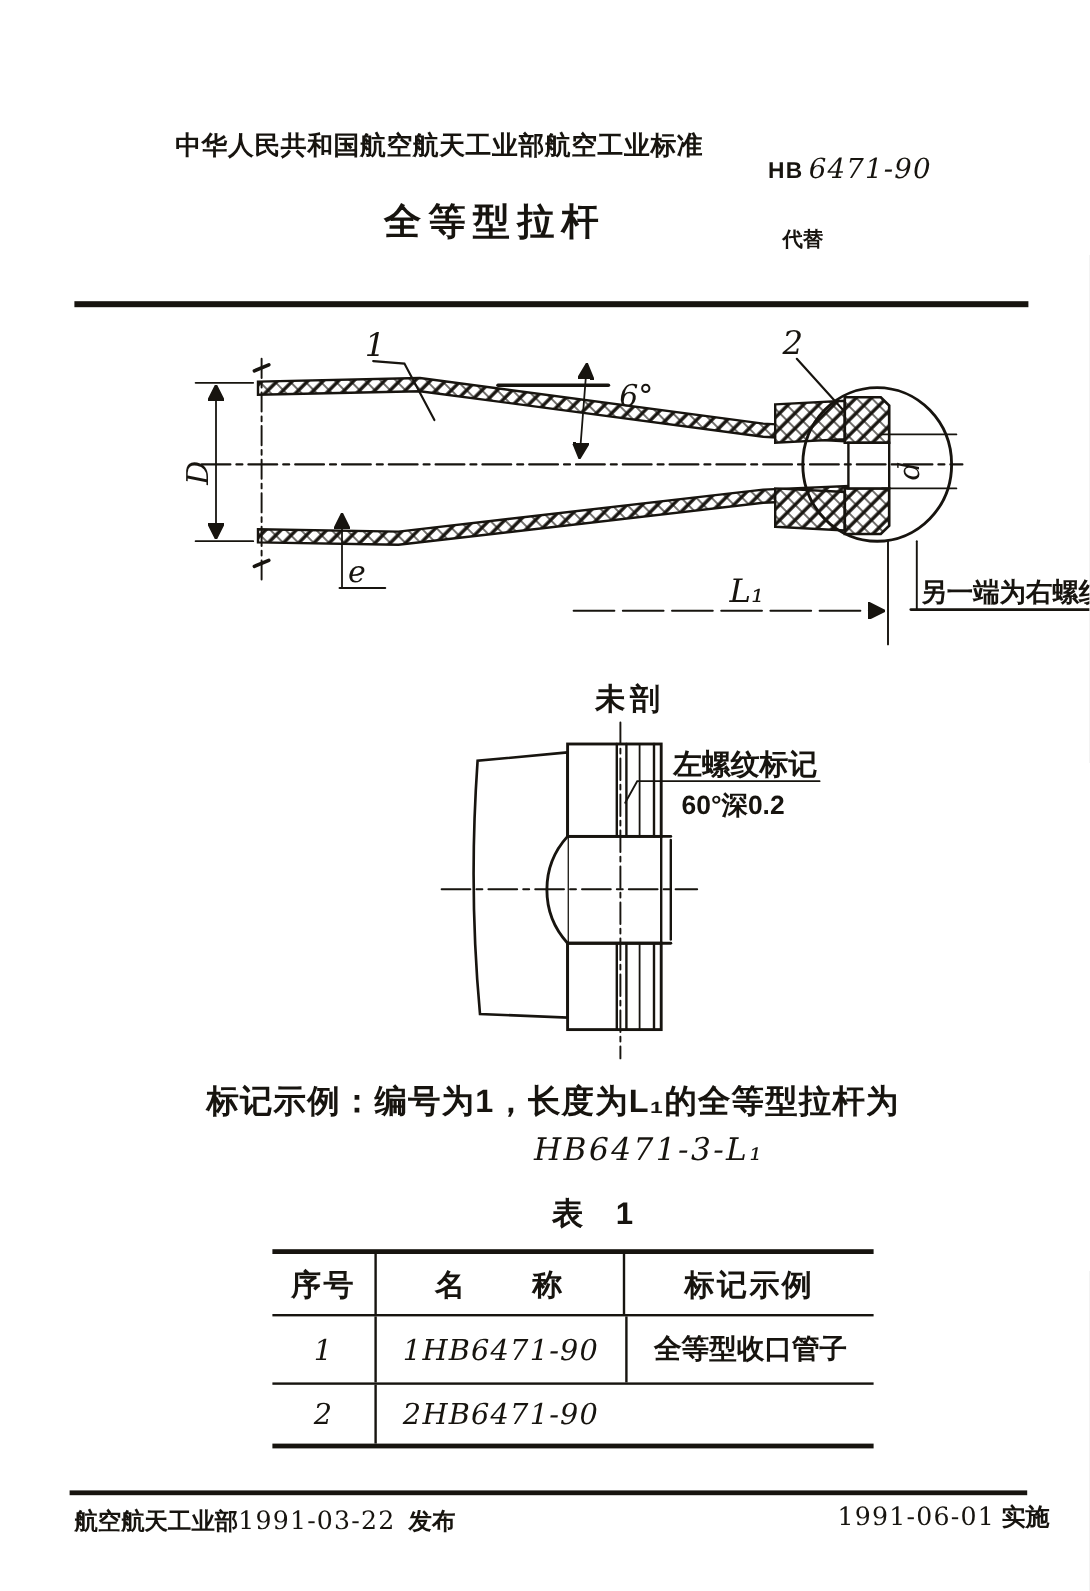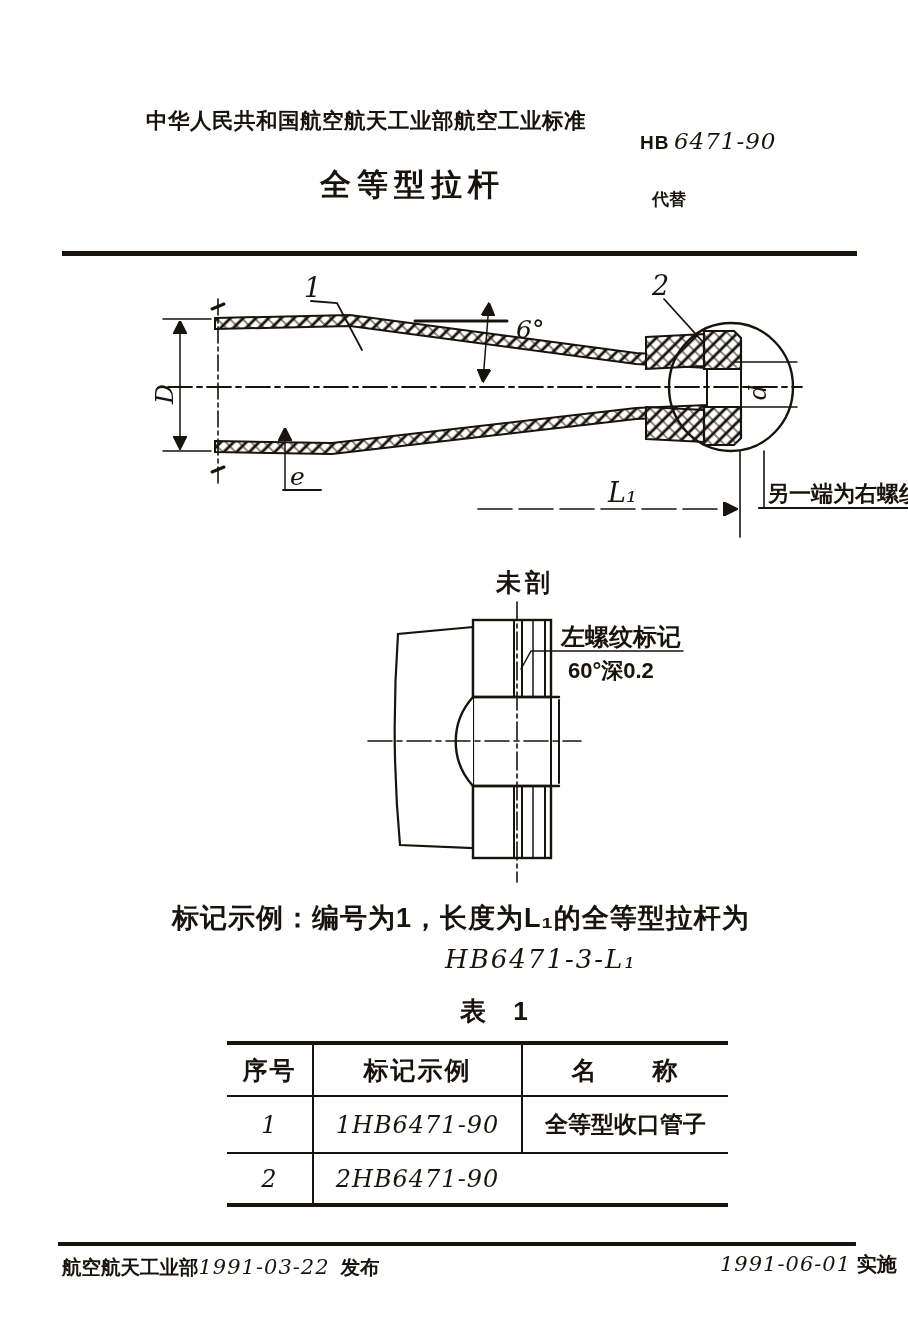--- a/index.html
+++ b/index.html
@@ -28,22 +28,22 @@
   .tr + .tr{border-top:2px solid #17140f;}
   .td{display:flex;align-items:center;justify-content:center;box-sizing:border-box;}
   .td + .td{border-left:2px solid #17140f;}
   .c1{width:85px;}.c2{width:209px;}.c3{width:207px;}
   .tr-head{height:50px;}.tr-1{height:55px;}.tr-2{height:49px;}
   .th{font-size:25px;font-weight:bold;letter-spacing:2px;}
   .cell-no,.cell-code{font-family:"DejaVu Serif",serif;font-style:italic;font-size:24px;letter-spacing:1px;}
   .cell-name{font-size:23px;font-weight:bold;}
   .rule-bottom{left:58px;top:1242px;width:798px;height:4px;}
   .footer-left{left:62px;top:1254px;font-size:19.5px;}
-  .footer-right{left:698px;top:1251px;font-size:20px;margin-left:22px;}
-  .f-date{font-family:"DejaVu Serif",serif;font-style:italic;font-size:21px;letter-spacing:1px;font-weight:normal;text-align:center;}
+  .footer-right{left:698px;top:1251px;font-size:20px;}
+  .f-date{font-family:"DejaVu Serif",serif;font-size:21px;letter-spacing:1px;font-weight:normal;text-align:center;}
   svg text{fill:#17140f;}
   svg .t-cjk{font-family:"Liberation Sans",sans-serif;font-weight:bold;}
   svg .t-hand{font-family:"DejaVu Serif",serif;font-style:italic;}
   svg line,svg polyline,svg path,svg rect,svg polygon,svg ellipse{stroke:#17140f;}
 </style>
 </head>
 <body>
 
 <div class="page">
 
@@ -153,22 +153,22 @@
   <div class="abs supersedes cjk">代替</div>
   <div class="abs rule rule-top"></div>
 
   <div class="abs mark-line1 cjk">标记示例：编号为1，长度为L₁的全等型拉杆为</div>
   <div class="abs mark-line2 hand">HB6471-3-L₁</div>
   <div class="abs tbl-caption cjk">表 1</div>
 
   <div class="abs std-table">
     <div class="tr tr-head">
       <div class="td c1 th">序号</div>
+      <div class="td c3 th">名　　称</div>
       <div class="td c2 th">标记示例</div>
-      <div class="td c3 th">名　　称</div>
     </div>
     <div class="tr tr-1">
       <div class="td c1 cell-no">1</div>
       <div class="td c2 cell-code">1HB6471-90</div>
       <div class="td c3 cell-name">全等型收口管子</div>
     </div>
     <div class="tr tr-2">
       <div class="td c1 cell-no">2</div>
       <div class="td c2 cell-code">2HB6471-90</div>
     </div>

